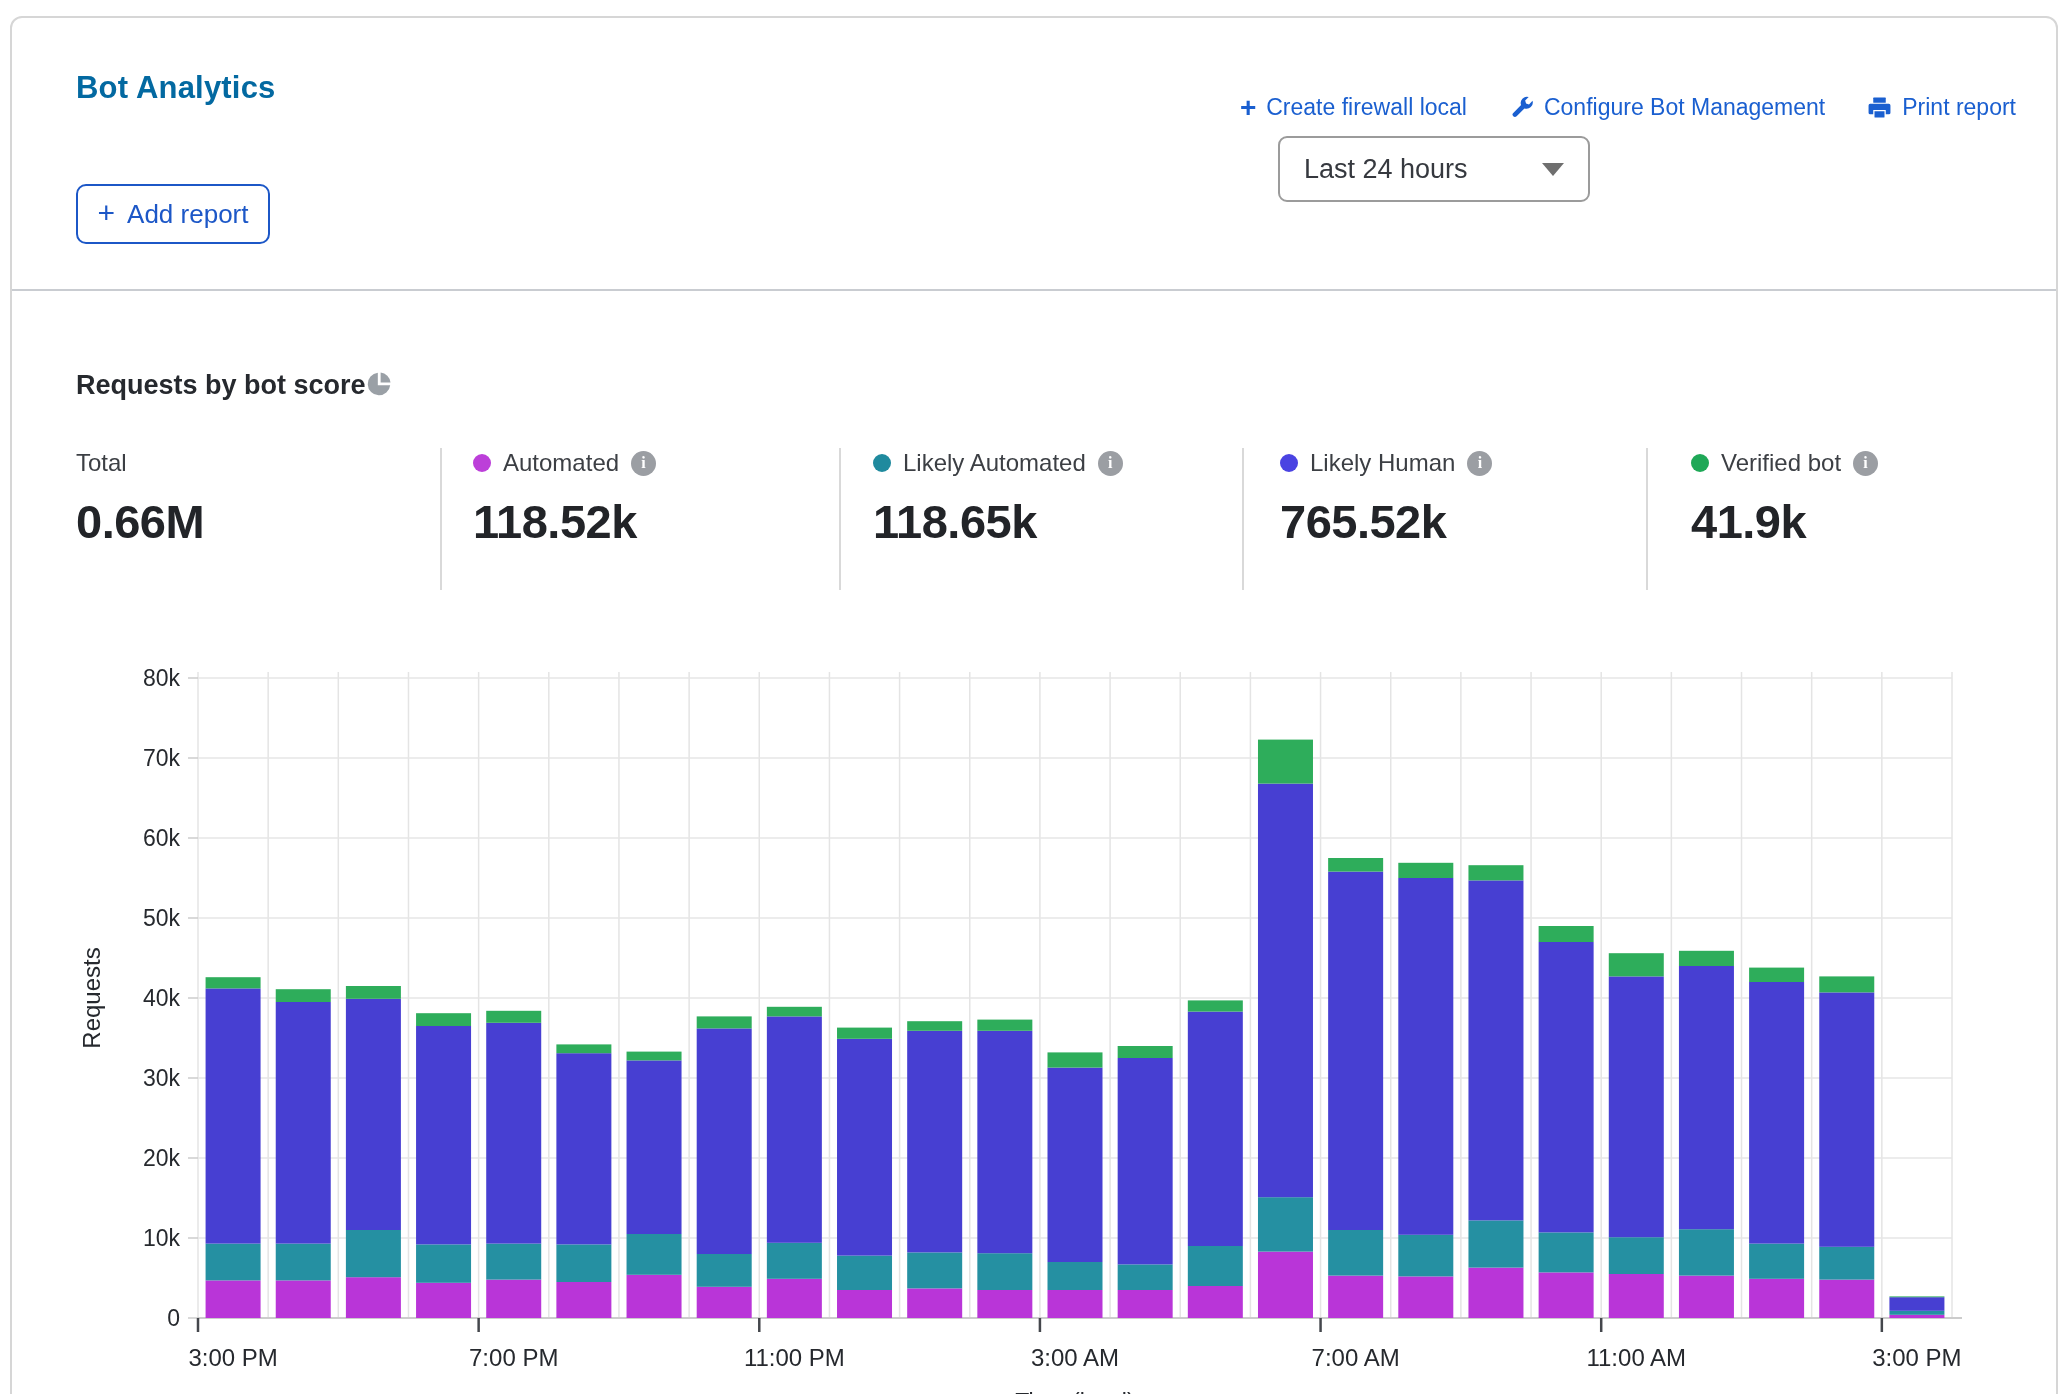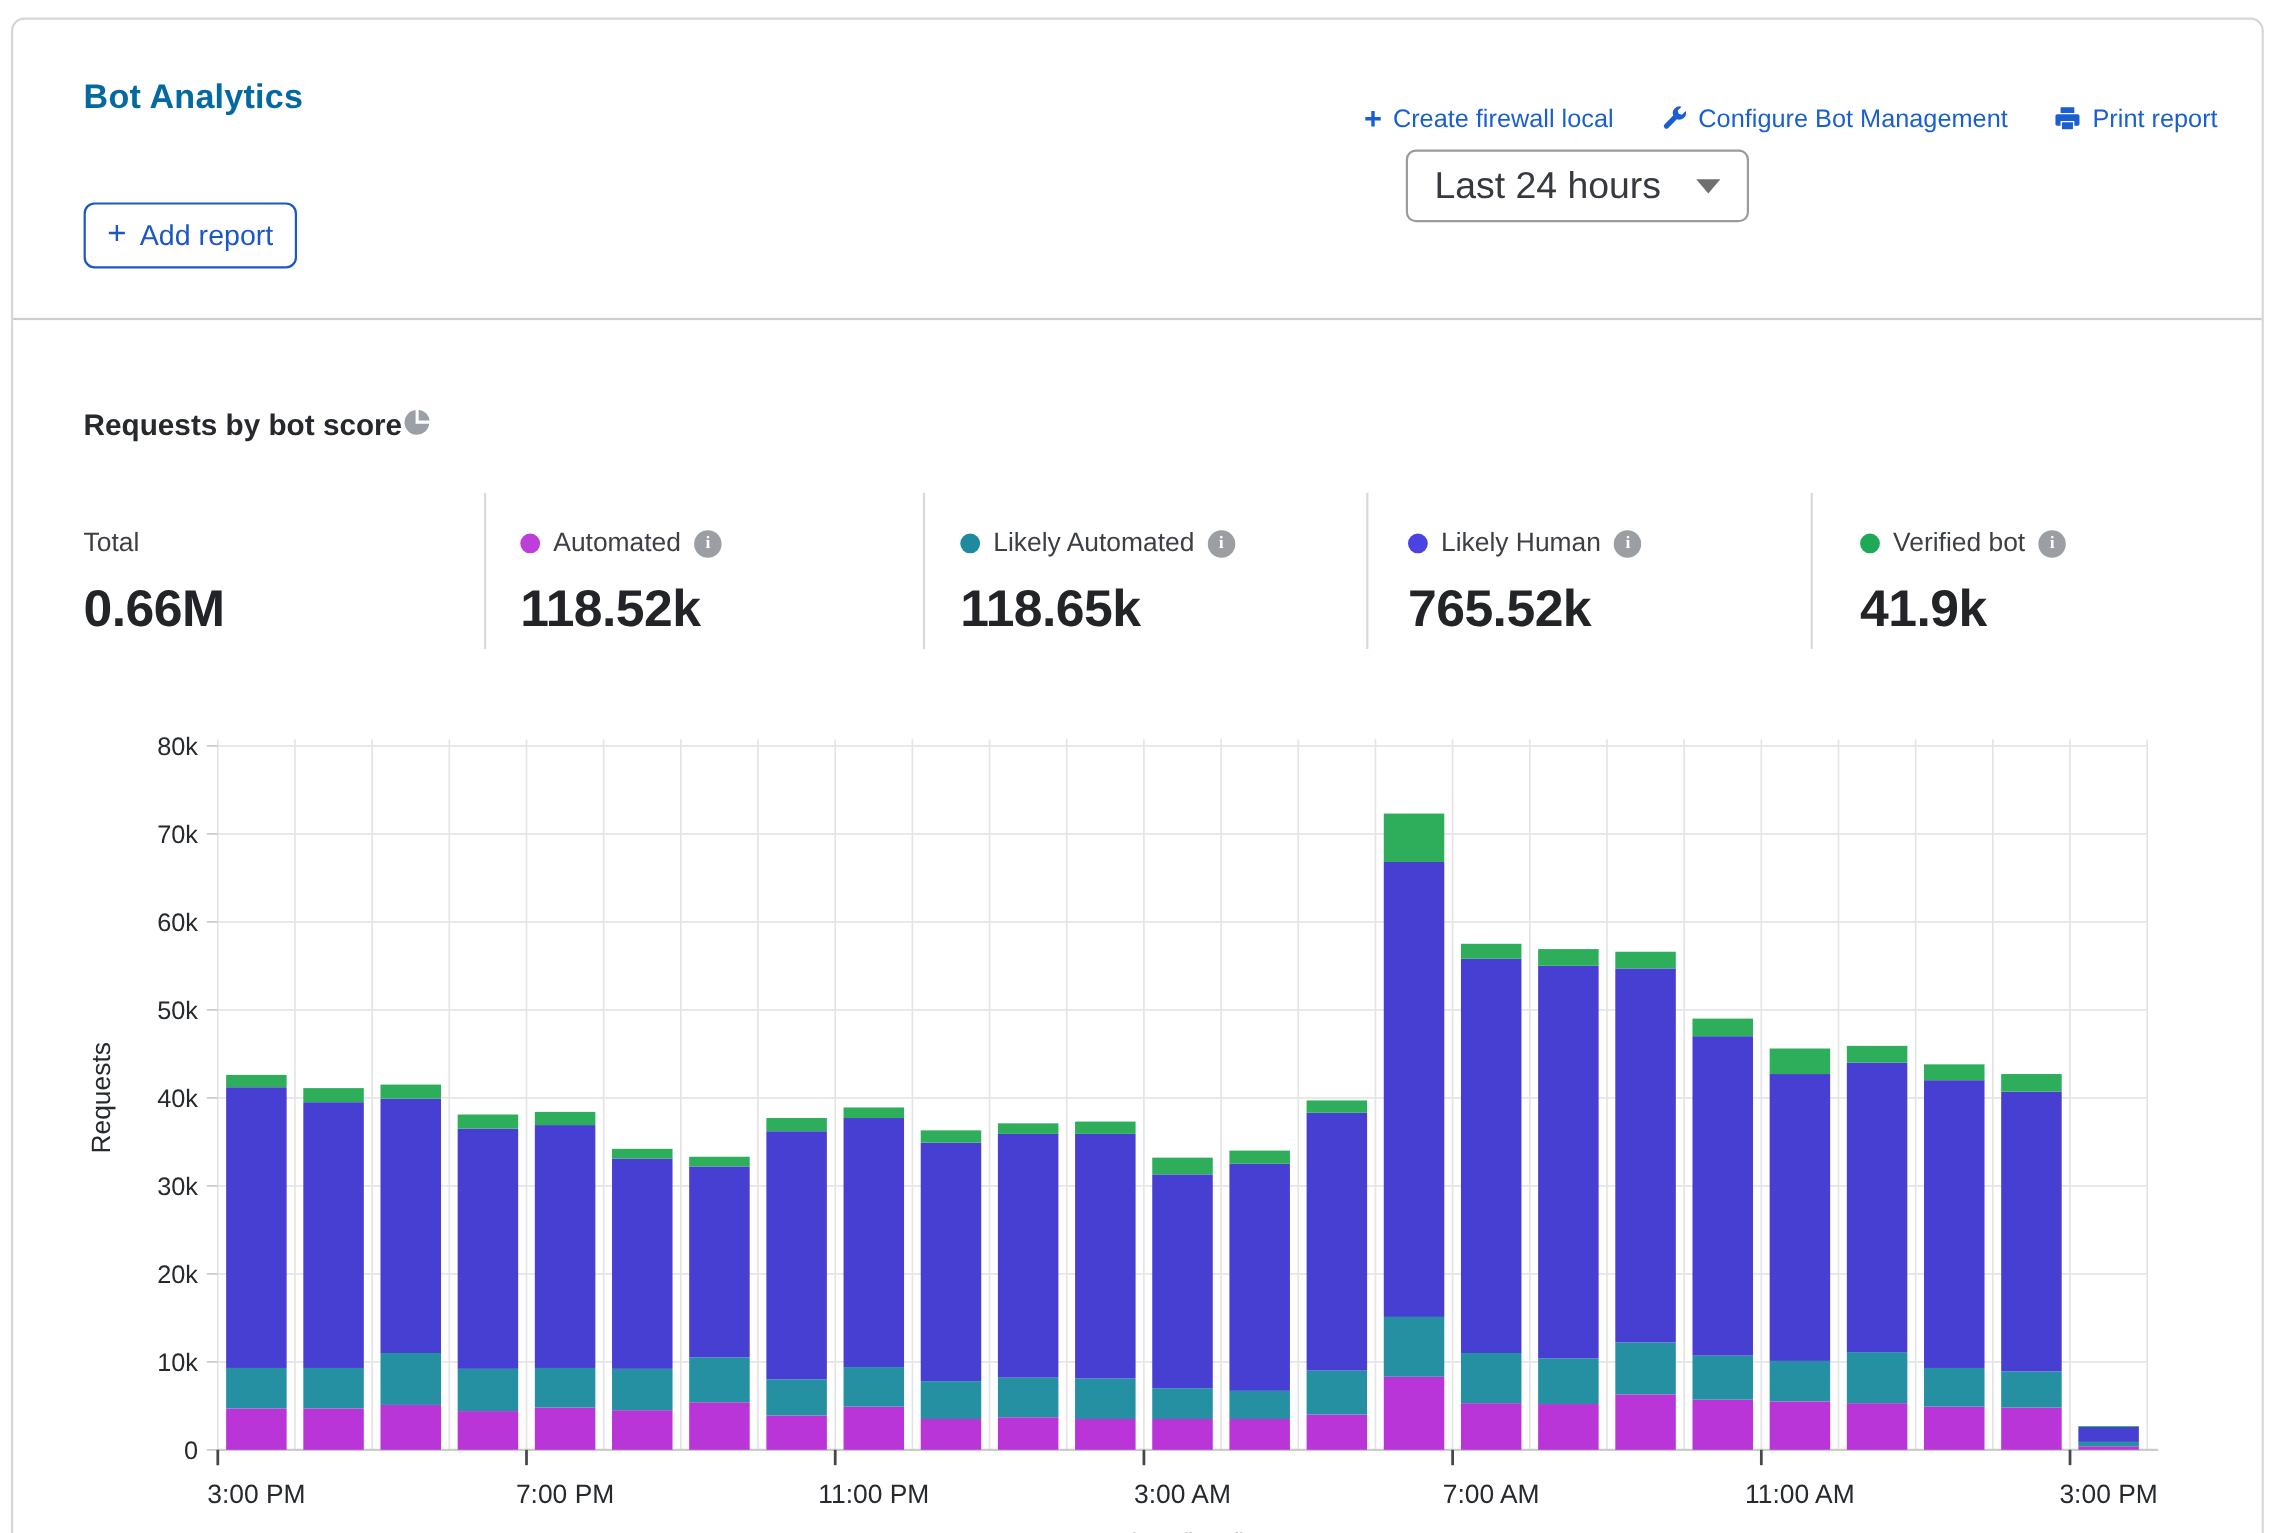--- a/index.html
+++ b/index.html
@@ -18,35 +18,35 @@
   .action svg { display:block; }
 
   .add-filter { position:absolute; left:64px; top:166px; width:194px; height:60px;
                 border:2px solid #1c57c7; border-radius:10px; color:#1c57c7;
                 display:flex; align-items:center; justify-content:center; gap:12px;
                 font-size:26px; background:#fff; cursor:pointer; }
   .add-filter .plus { font-size:30px; font-weight:400; margin-top:-3px; }
 
   .time-select { position:absolute; left:1266px; top:118px; width:312px; height:66px;
                  border:2px solid #9b9b9b; border-radius:9px; background:#fff;
-                 display:flex; align-items:center; font-size:34px; color:#36393f;
+                 display:flex; align-items:center; font-size:27px; color:#36393f;
                  padding:0 24px; cursor:pointer; }
   .time-select .caret { margin-left:auto; width:0; height:0;
                  border-left:11px solid transparent; border-right:11px solid transparent;
                  border-top:13px solid #6f6f6f; }
 
   .divider { position:absolute; left:0; top:271px; width:100%; height:2px; background:#c9ccd1; }
 
   
   .section-title { position:absolute; left:64px; top:352px; display:flex; align-items:center; }
   .section-title .txt { font-size:27px; font-weight:700; color:#26292e; }
 
   
   .stats { position:absolute; left:0; top:428px; width:100%; height:150px; }
-  .stat-col { position:absolute; top:0;margin-top:31px; }
+  .stat-col { position:absolute; top:0; }
   .stat-head { display:flex; align-items:center; gap:12px; height:34px; }
   .stat-label { font-size:24px; color:#3c3f44; }
   .dot { width:18px; height:18px; border-radius:50%; flex:0 0 auto; }
   .info { width:25px; height:25px; border-radius:50%; background:#9b9ea3; color:#fff;
           font-size:16px; font-weight:700; font-family:"Liberation Serif",serif;
           display:flex; align-items:center; justify-content:center; cursor:pointer; }
   .stat-value { margin-top:14px; font-size:47px; font-weight:700; color:#222428; letter-spacing:-.5px; }
   .stat-sep { position:absolute; top:2px; width:1.5px; height:142px; background:#d9d9d9; }
 
   

